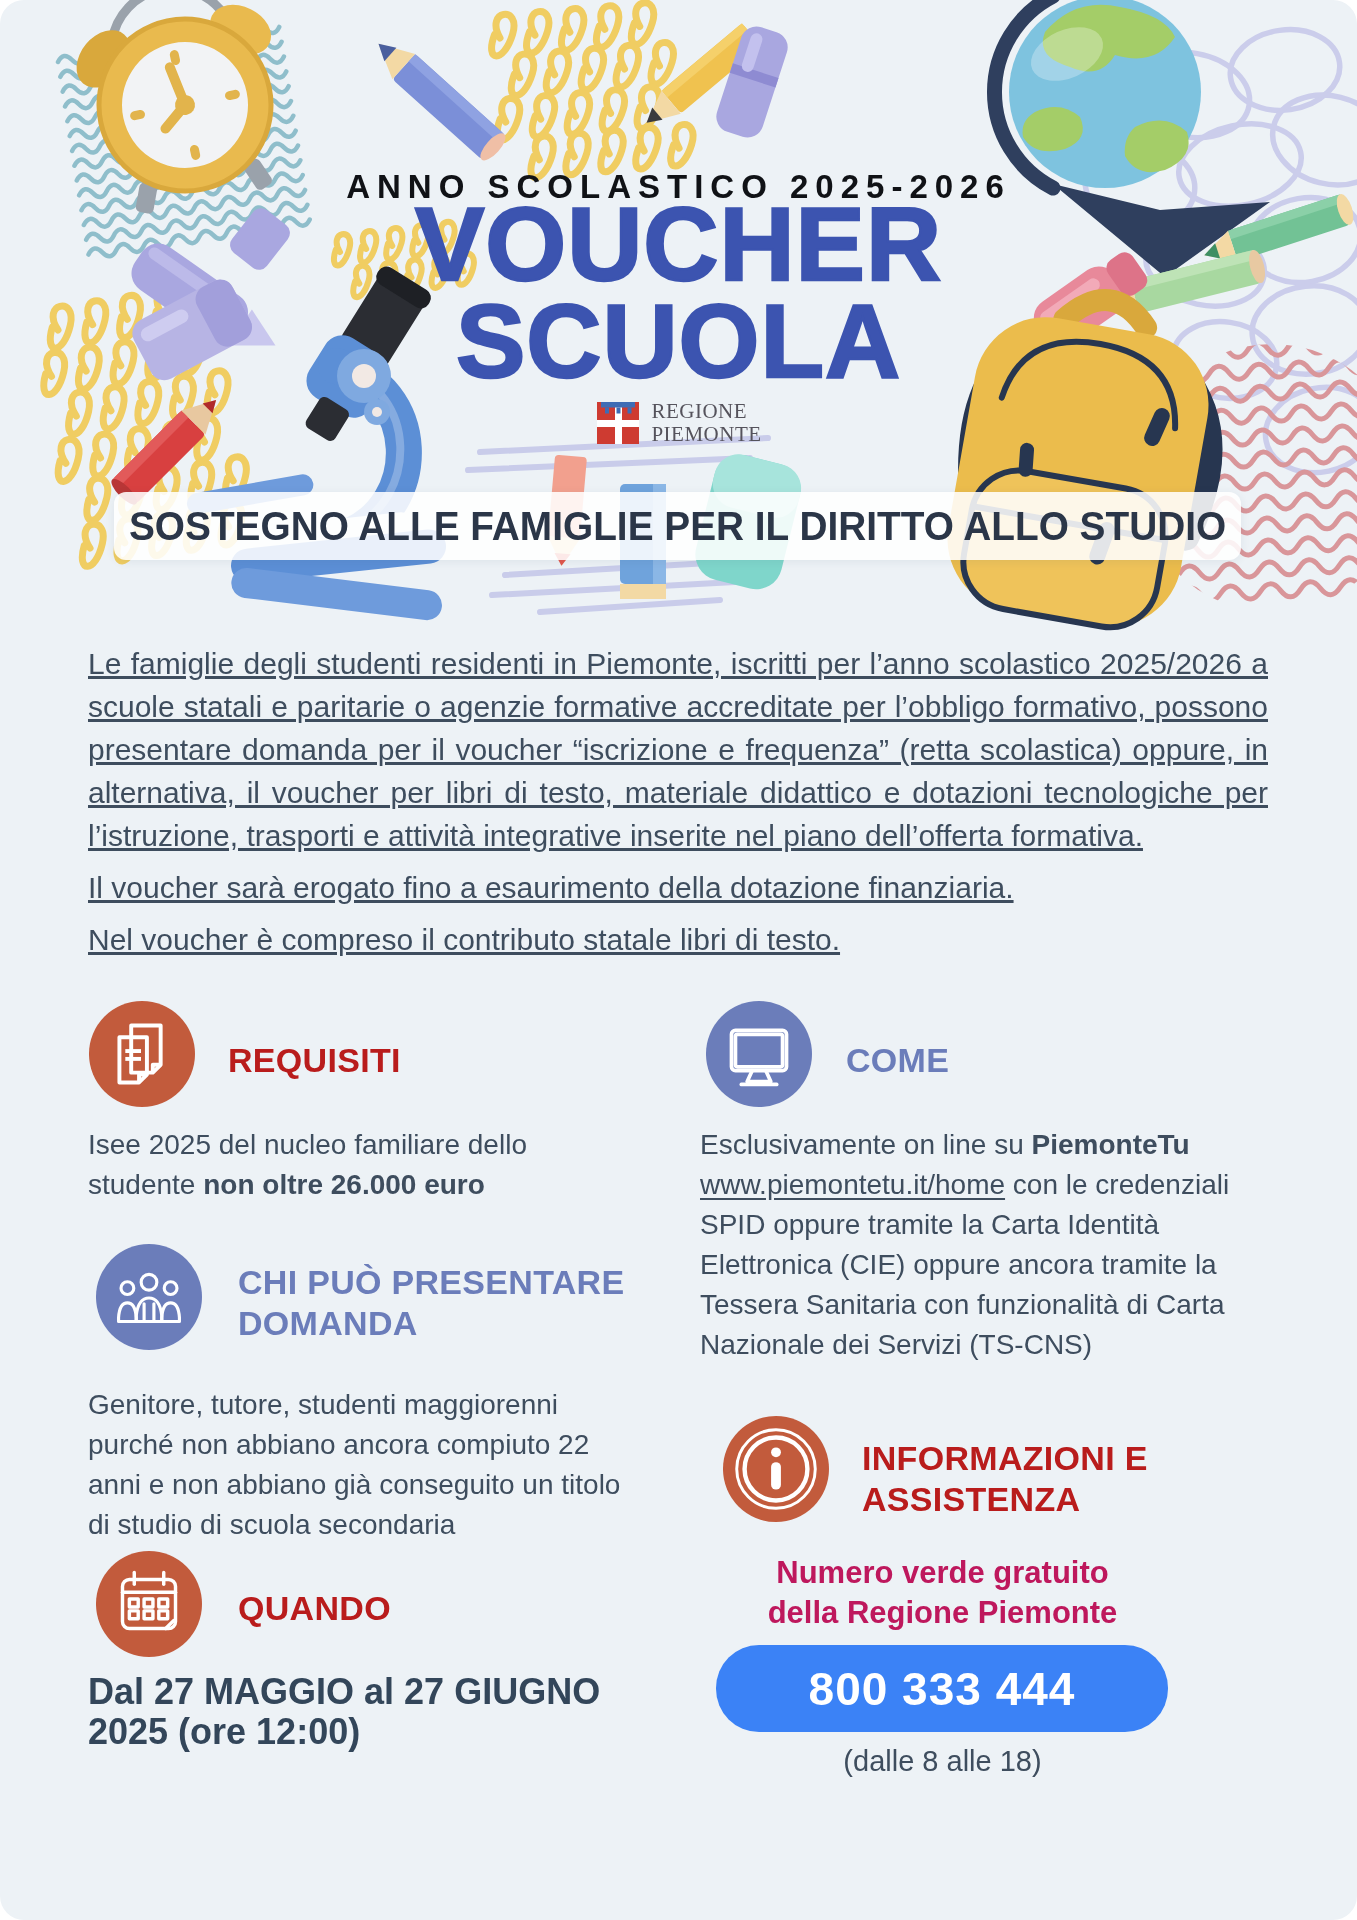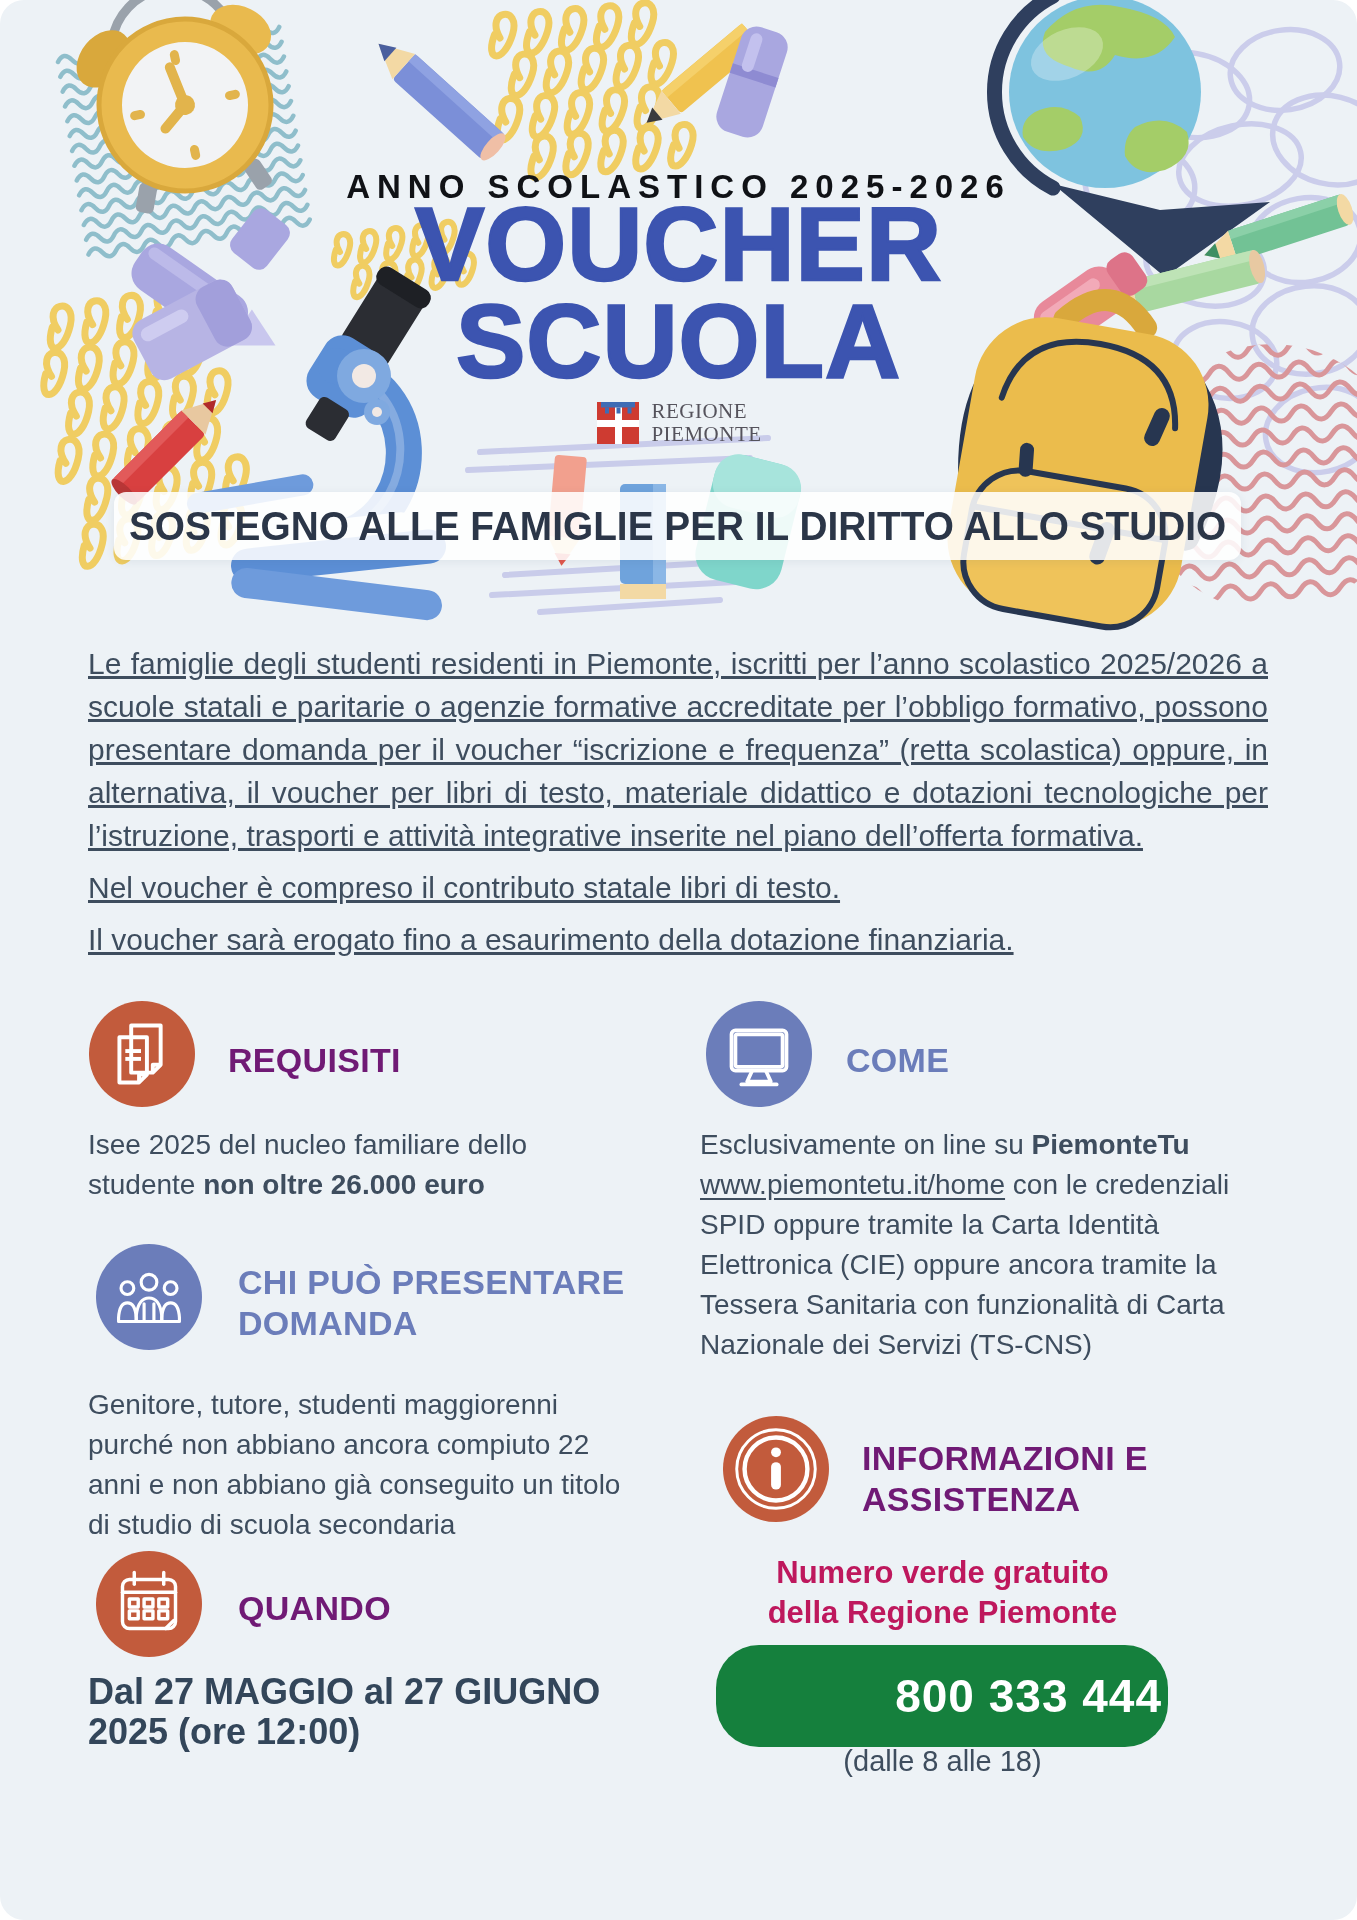--- a/index.html
+++ b/index.html
@@ -16,30 +16,30 @@
   .banner{position:absolute;left:114px;top:492px;width:1127px;height:68px;z-index:3;
     background:rgba(255,255,255,0.87);border-radius:12px;display:flex;align-items:center;justify-content:center;
     box-shadow:0 2px 10px rgba(40,60,90,0.08);}
   .banner span{font-size:40px;font-weight:800;color:#2B3648;white-space:nowrap;letter-spacing:0px;transform:scaleX(0.97);}
   .intro{position:absolute;left:88px;top:642px;width:1180px;z-index:2;color:#3E4D5E;font-size:30px;line-height:43px;}
   .intro p{margin:0;text-decoration:underline;}
   .intro .p1{text-align:justify;text-justify:inter-word;}
   .intro .p2{margin-top:9px;}
   .icn{position:absolute;width:108px;height:108px;z-index:2;}
   .sec-title{position:absolute;z-index:2;font-weight:800;font-size:34px;line-height:41px;letter-spacing:0.3px;}
-  .orange{color:#701a75;}
+  .orange{color:#b91c1c;}
   .blue{color:#6B7DBA;}
   .body-text{position:absolute;z-index:2;color:#3E4D5E;font-size:28px;line-height:40px;}
   .body-text p{margin:0;}
   .bold-line{position:absolute;z-index:2;color:#33465A;font-size:36px;line-height:40px;font-weight:800;}
   .link{color:#3E4D5E;text-decoration:underline;text-underline-offset:4px;cursor:pointer;}
   .lead{position:absolute;left:700px;top:1553px;width:485px;text-align:center;z-index:2;
     color:#be185d;font-weight:800;font-size:31px;line-height:40px;}
-  .pill{position:absolute;left:716px;top:1645px;width:452px;height:102px;border-radius:43px;background:#15803d;
-    display:flex;align-items:center;justify-content:flex-end;z-index:2;border:none;cursor:pointer;}
+  .pill{position:absolute;left:716px;top:1645px;width:452px;height:87px;border-radius:43px;background:#3b82f6;
+    display:flex;align-items:center;justify-content:center;z-index:2;border:none;cursor:pointer;}
   .pill span{color:#FFFFFF;font-size:46px;font-weight:800;letter-spacing:1px;}
   .hours{position:absolute;left:700px;top:1745px;width:485px;text-align:center;z-index:2;color:#3E4D5E;font-size:29px;}
 </style>
 </head>
 <body>
 
 <div class="page">
 
   <svg class="deco" width="1357" height="690" viewBox="0 0 1357 690">
     <defs>
@@ -295,22 +295,22 @@
       <div>PIEMONTE</div>
     </div>
   </div>
 
   <div class="banner">
     <span>SOSTEGNO ALLE FAMIGLIE PER IL DIRITTO ALLO STUDIO</span>
   </div>
 
   <div class="intro">
     <p class="p1">Le famiglie degli studenti residenti in Piemonte, iscritti per l’anno scolastico 2025/2026 a scuole statali e paritarie o agenzie formative accreditate per l’obbligo formativo, possono presentare domanda per il voucher “iscrizione e frequenza” (retta scolastica) oppure, in alternativa, il voucher per libri di testo, materiale didattico e dotazioni tecnologiche per l’istruzione, trasporti e attività integrative inserite nel piano dell’offerta formativa.</p>
+    <p class="p2">Il voucher sarà erogato fino a esaurimento della dotazione finanziaria.</p>
     <p class="p2">Nel voucher è compreso il contributo statale libri di testo.</p>
-    <p class="p2">Il voucher sarà erogato fino a esaurimento della dotazione finanziaria.</p>
   </div>
 
   <div class="icn" style="left:88px;top:1000px;">
     <svg width="108" height="108" viewBox="0 0 110 110">
       <circle cx="55" cy="55" r="54" fill="#C25B3C"></circle>
       <g fill="none" stroke="#FFFFFF" stroke-width="4" stroke-linejoin="round">
         <path d="M44 26 h30 v40 l-8 8 h-22 z"></path>
         <path d="M66 74 v-8 h8"></path>
         <path d="M32 38 h28 v38 l-8 8 h-20 z"></path>
         <path d="M52 84 v-8 h8"></path>

